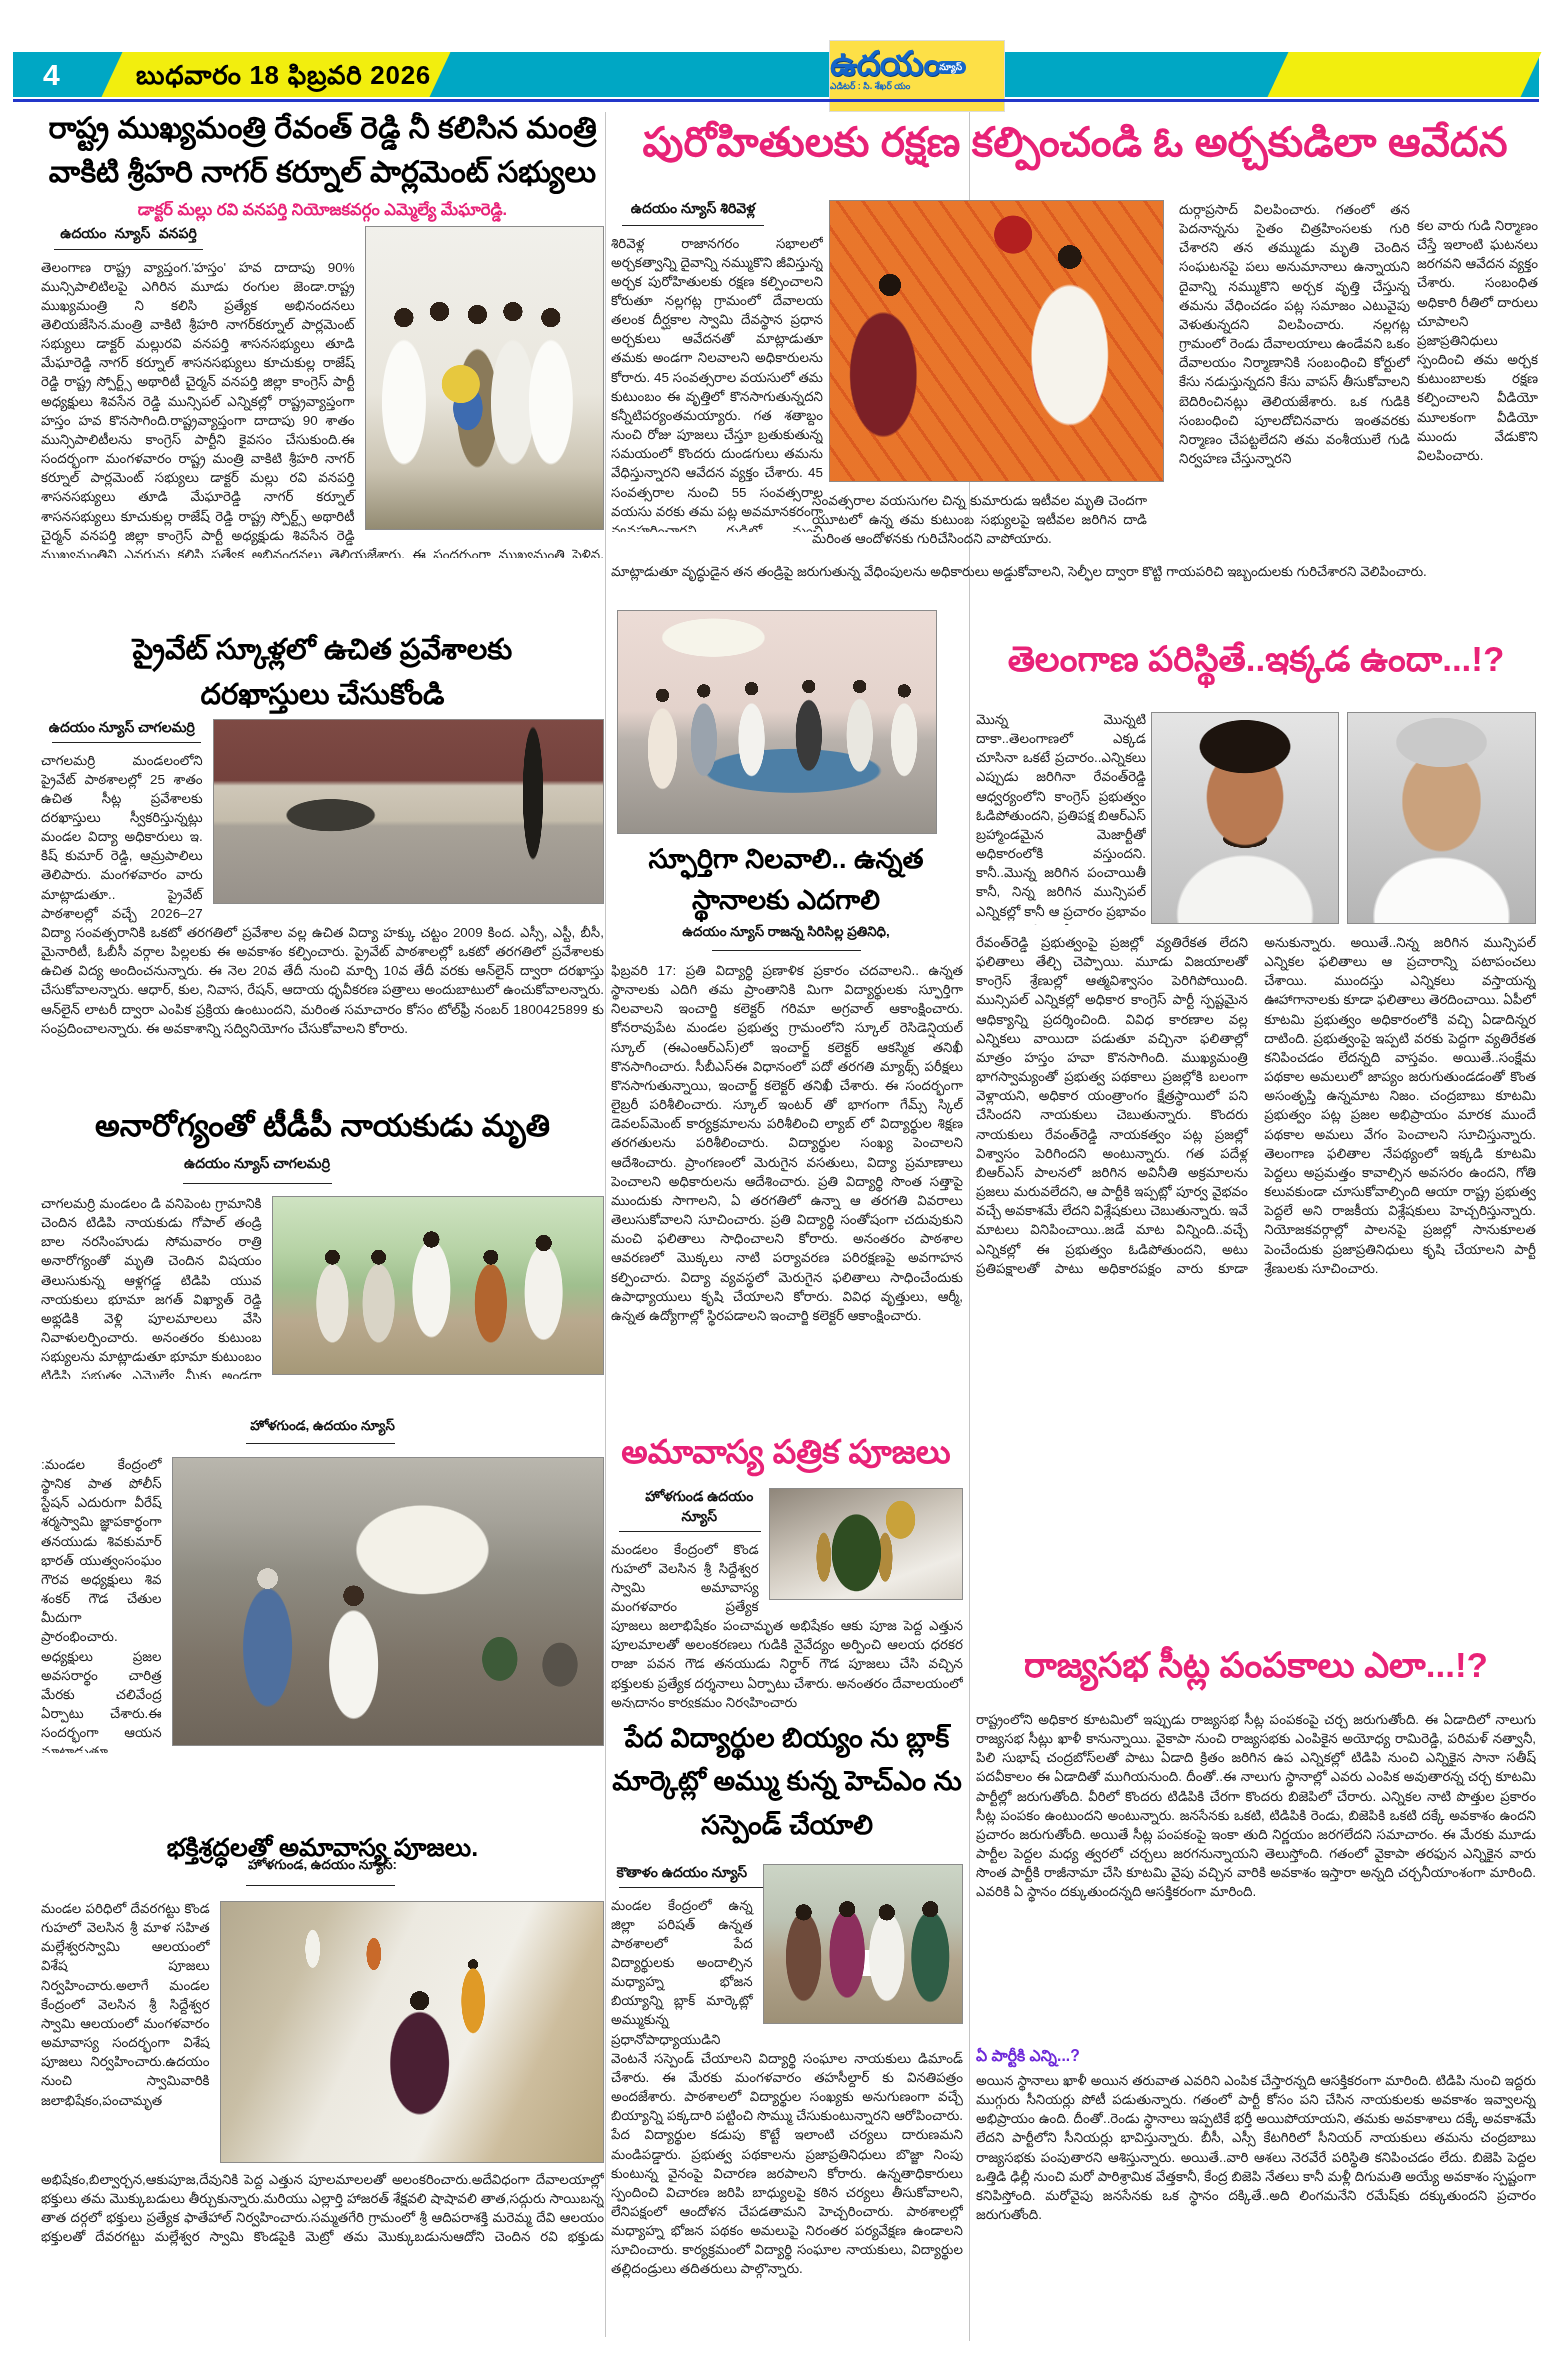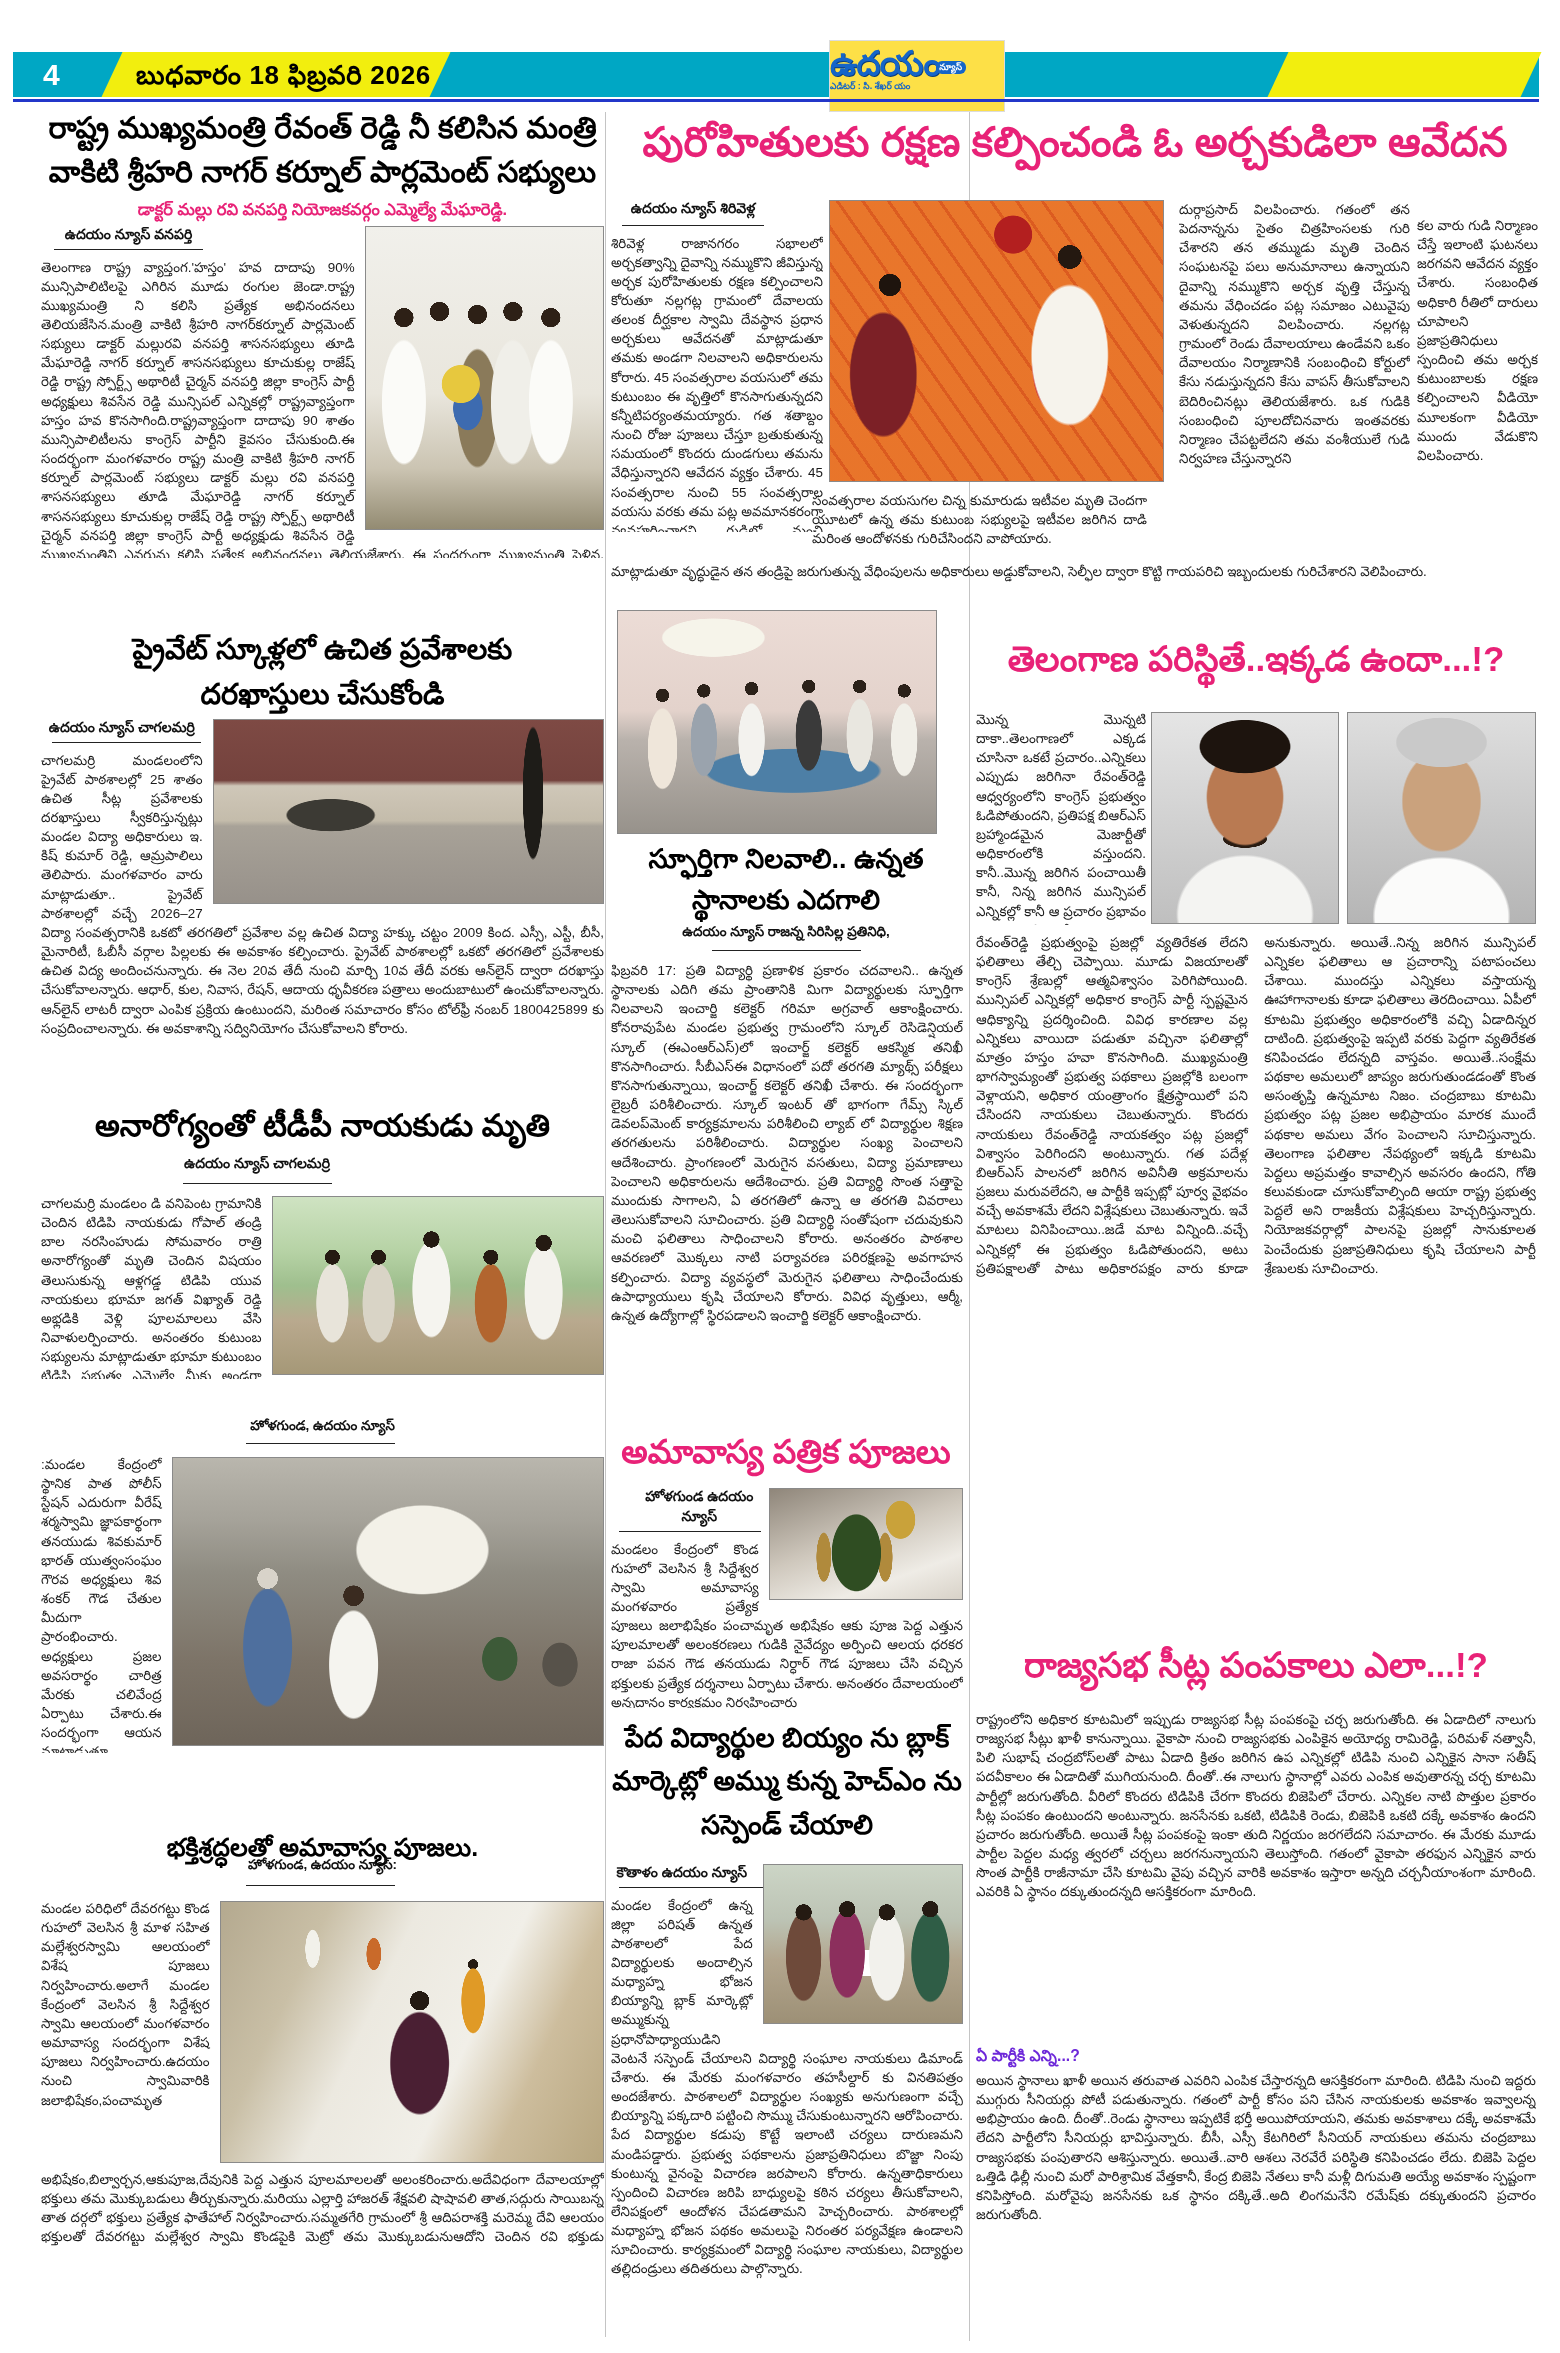--- a/index.html
+++ b/index.html
@@ -57,21 +57,21 @@
       radial-gradient(circle 9.7px at 47% 29%, #2d2016 98%, transparent),
       radial-gradient(circle 9.7px at 62% 28%, #2d2016 98%, transparent),
       radial-gradient(circle 9.7px at 78% 30%, #2d2016 98%, transparent),
       radial-gradient(ellipse 19.4px 19.4px at 40% 52%, #e7c83e 96%, transparent),
       radial-gradient(ellipse 15px 22.4px at 43% 60%, #3d6bb0 96%, transparent),
       radial-gradient(ellipse 22.4px 63px at 16% 58%, #fbfbf8 96%, transparent),
       radial-gradient(ellipse 22.4px 63px at 78% 58%, #fbfbf8 96%, transparent),
       radial-gradient(ellipse 22.4px 63px at 62% 58%, #f0efe9 96%, transparent),
       radial-gradient(ellipse 21px 60px at 47% 60%, #8a7a5a 96%, transparent),
       linear-gradient(180deg,#f1f0eb 0%,#e9e6dd 55%,#cbc4b2 80%,#938b72 100%);"></div>
-    <div class="by" style="width:175px;text-align:center;">ఉదయం న్యూస్ వనపర్తి</div>
+    <div class="by" style="width:175px;text-align:center;font-family:Liberation Mono, monospace;">ఉదయం న్యూస్ వనపర్తి</div>
     <div class="byrule" style="width:149px;margin:4.5px 0 7.5px 13.4px;"></div>
     <span>తెలంగాణ రాష్ట్ర వ్యాప్తంగ.'హస్తం' హవ దాదాపు 90% మున్సిపాలిటిలపై ఎగిరిన మూడు రంగుల జెండా.రాష్ట్ర ముఖ్యమంత్రి ని కలిసి ప్రత్యేక అభినందనలు తెలియజేసిన.మంత్రి వాకిటి శ్రీహరి నాగర్‌కర్నూల్ పార్లమెంట్ సభ్యులు డాక్టర్ మల్లురవి వనపర్తి శాసనసభ్యులు తూడి మేఘారెడ్డి నాగర్ కర్నూల్ శాసనసభ్యులు కూచుకుల్ల రాజేష్ రెడ్డి రాష్ట్ర స్పోర్ట్స్ అథారిటీ చైర్మన్ వనపర్తి జిల్లా కాంగ్రెస్ పార్టీ అధ్యక్షులు శివసేన రెడ్డి మున్సిపల్ ఎన్నికల్లో రాష్ట్రవ్యాప్తంగా హస్తం హవ కొనసాగింది.రాష్ట్రవ్యాప్తంగా దాదాపు 90 శాతం మున్సిపాలిటీలను కాంగ్రెస్ పార్టీని కైవసం చేసుకుంది.ఈ సందర్భంగా మంగళవారం రాష్ట్ర మంత్రి వాకిటి శ్రీహరి నాగర్ కర్నూల్ పార్లమెంట్ సభ్యులు డాక్టర్ మల్లు రవి వనపర్తి శాసనసభ్యులు తూడి మేఘారెడ్డి నాగర్ కర్నూల్ శాసనసభ్యులు కూచుకుల్ల రాజేష్ రెడ్డి రాష్ట్ర స్పోర్ట్స్ అథారిటీ చైర్మన్ వనపర్తి జిల్లా కాంగ్రెస్ పార్టీ అధ్యక్షుడు శివసేన రెడ్డి ముఖ్యమంత్రిని ఎవరును కలిసి ప్రత్యేక అభినందనలు తెలియజేశారు. ఈ సందర్భంగా ముఖ్యమంత్రి పెళ్లిన, వనపర్తి మున్సిపాలిటీలను సైతం కాంగ్రెస్ పార్టీ కైవసం చేసుకున్న సందర్భంగా వారి అభినందనలు తెలిపారు.మున్సిపాలిటీల అభివృద్ధి కోసం ప్రత్యేక దృష్టి సాధించాలని తాను ఎమ్మెల్యేగా మీకు అందుబాటులో ఉంటూ సుస్థిర సహకారాలు అందిస్తారని ముఖ్యమంత్రి పేర్కొన్నట్లు వనపర్తి శాసనసభ్యులు తూడి మేఘారెడ్డి తెలిపారు.</span>
   </div>
 
   <div class="abs hl-p" style="left:615px;top:118px;width:920px;font-size:41px;">పురోహితులకు రక్షణ కల్పించండి ఓ అర్చకుడిలా ఆవేదన</div>
   <div class="abs" style="left:611px;top:200px;width:928px;height:358px;">
     <div class="abs" style="left:0;top:0;width:212px;height:358px;">
       <div class="by" style="width:164px;text-align:center;">ఉదయం న్యూస్ శిరివెళ్ల</div>
       <div class="byrule" style="width:142px;margin:4.5px 0 7.5px 11.2px;"></div>
       <div class="bt" style="height:298px;">శిరివెళ్ల రాజానగరం సభాలలో అర్చకత్వాన్ని దైవాన్ని నమ్ముకొని జీవిస్తున్న అర్చక పురోహితులకు రక్షణ కల్పించాలని కోరుతూ నల్లగట్ల గ్రామంలో దేవాలయ తలంక దీర్ఘకాల స్వామి దేవస్థాన ప్రధాన అర్చకులు ఆవేదనతో మాట్లాడుతూ తమకు అండగా నిలవాలని అధికారులను కోరారు. 45 సంవత్సరాల వయసులో తమ కుటుంబం ఈ వృత్తిలో కొనసాగుతున్నదని కన్నీటిపర్యంతమయ్యారు. గత శతాబ్దం నుంచి రోజు పూజలు చేస్తూ బ్రతుకుతున్న సమయంలో కొందరు దుండగులు తమను వేధిస్తున్నారని ఆవేదన వ్యక్తం చేశారు. 45 సంవత్సరాల నుంచి 55 సంవత్సరాల వయసు వరకు తమ పట్ల అవమానకరంగా వ్యవహరించారని గుడిలో నుంచి గెంటివేశారని తెలియజేశారు.</div>

